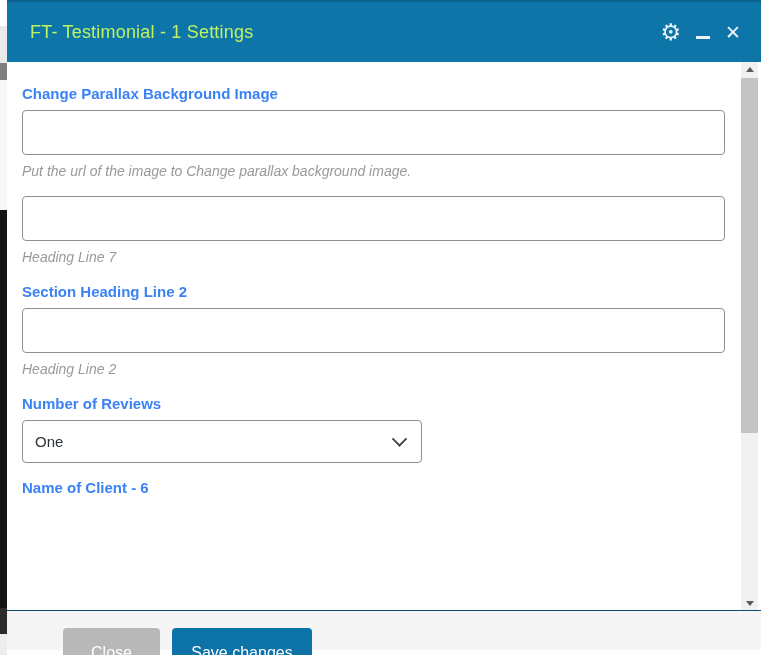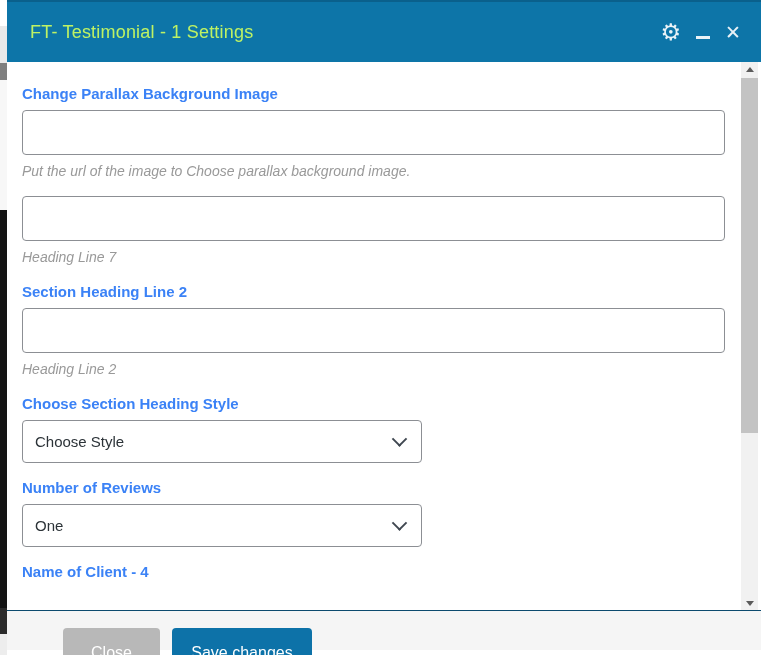--- a/index.html
+++ b/index.html
@@ -93,52 +93,45 @@
           </span>
         <span class="hicon closex">✕</span>
       </div>
     </div>
 
     <div class="modal-body">
 
       <div class="field">
         <div class="field-label">Change Parallax Background Image</div>
         <input class="text-input" type="text" value="" style="">
-        <div class="field-help">Put the url of the image to Choose parallax background image.</div>
+        <div class="field-help">Put the url of the image to Change parallax background image.</div>
       </div>
 
       <div class="field">
         <input class="text-input" type="text" value="" style="">
         <div class="field-help">Heading Line 7</div>
       </div>
 
       <div class="field">
         <div class="field-label">Section Heading Line 2</div>
         <input class="text-input" type="text" value="" style="">
         <div class="field-help">Heading Line 2</div>
       </div>
 
-      <div class="field">
-        <div class="field-label">Choose Section Heading Style</div>
-        <div class="select-box">
-          <span class="select-value">Choose Style</span>
-          <span class="chevron"></span>
-        </div>
-      </div>
 
       <div class="field">
         <div class="field-label">Number of Reviews</div>
         <div class="select-box">
           <span class="select-value">One</span>
           <span class="chevron"></span>
         </div>
       </div>
 
       <div class="field">
-        <div class="field-label">Name of Client - 4</div>
+        <div class="field-label">Name of Client - 6</div>
       </div>
 
     </div>
 
     <div class="scrollbar">
       <div class="sb-btn up">
           <span class="tri-up"></span>
         </div>
       <div class="sb-thumb"></div>
       <div class="sb-btn down">

